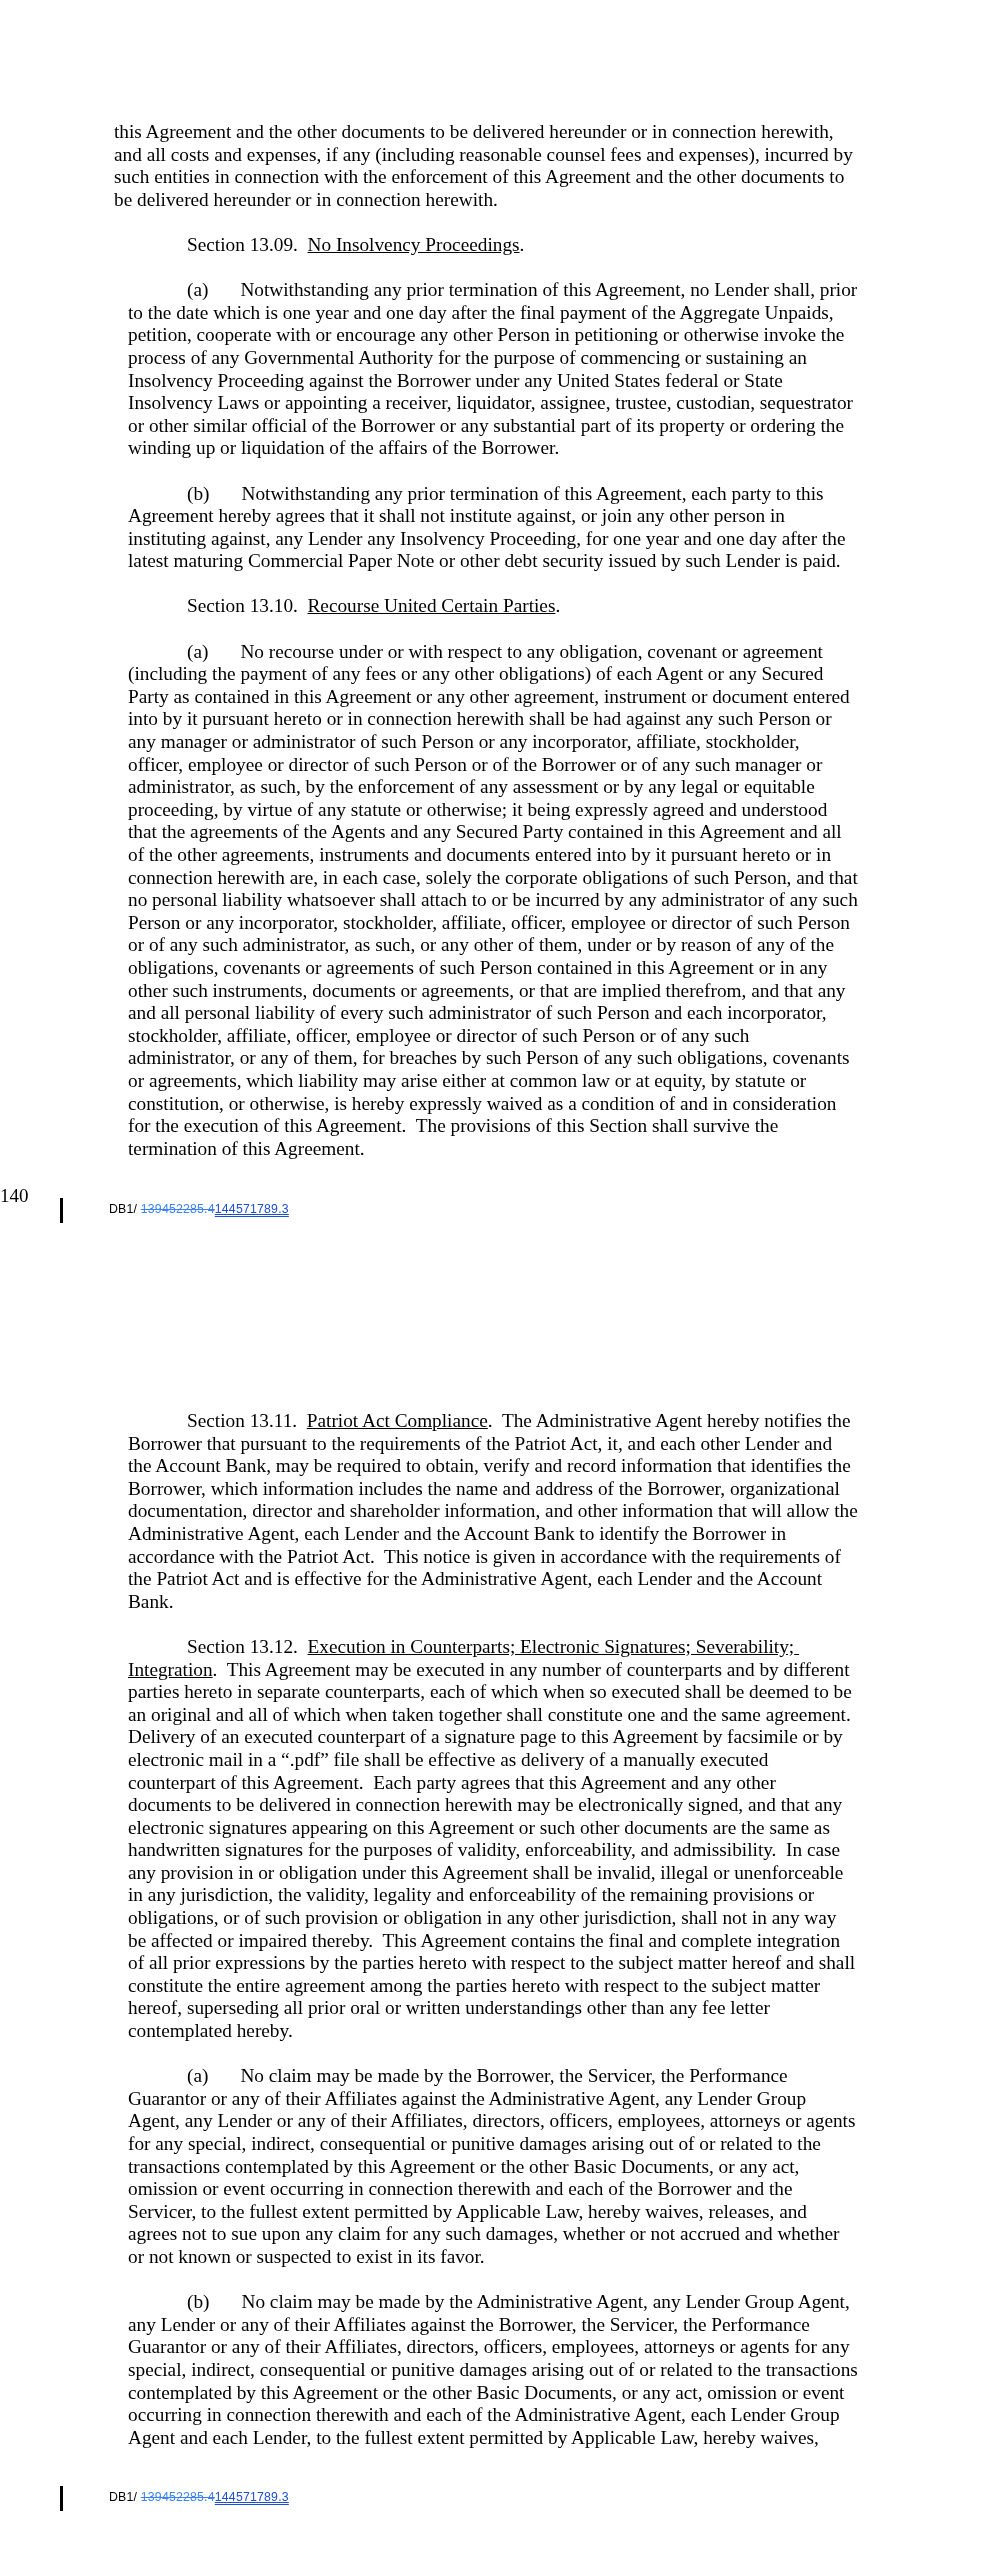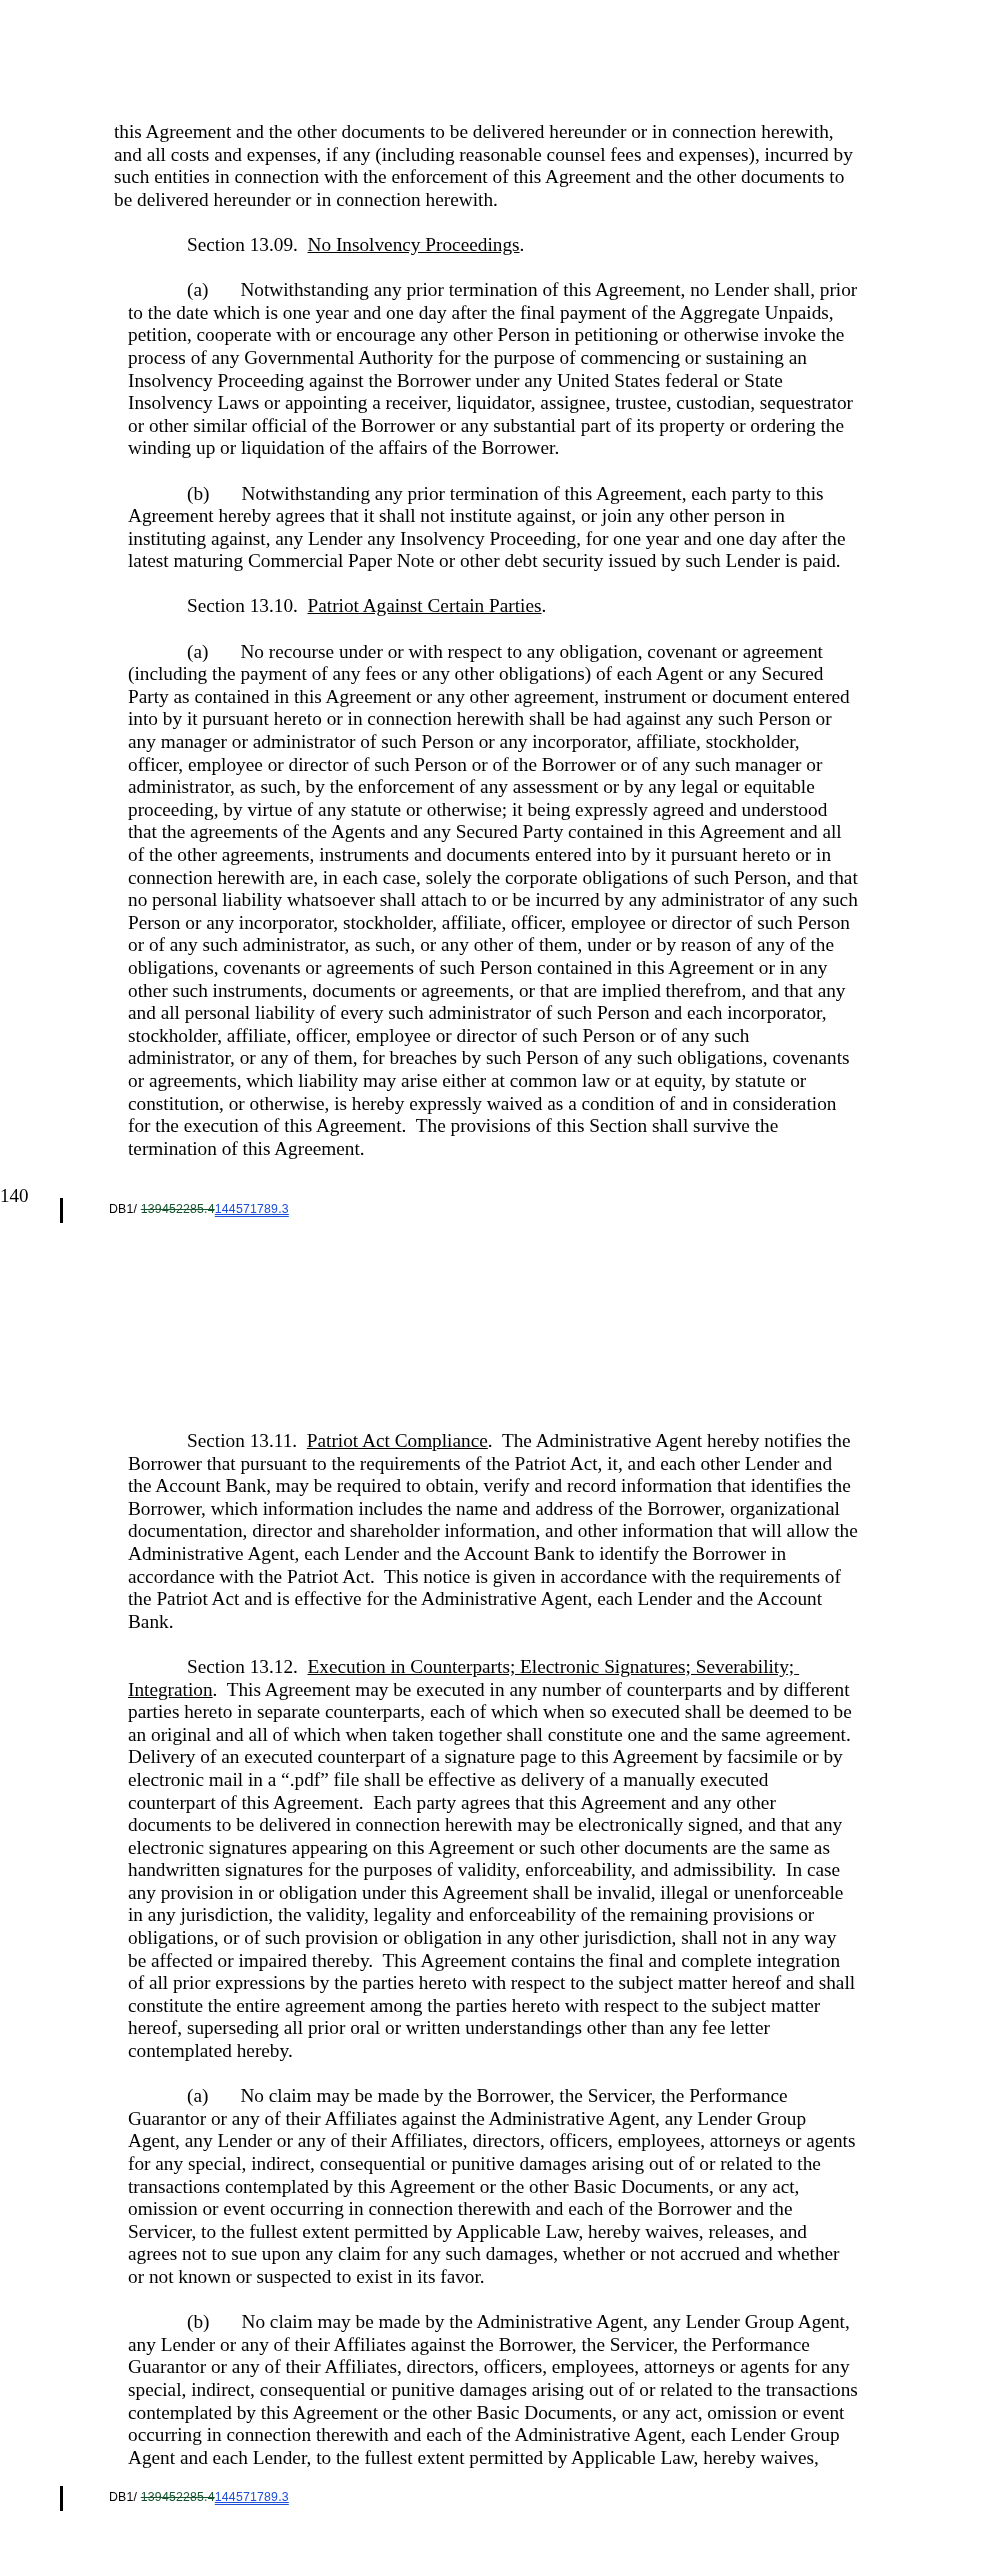--- a/index.html
+++ b/index.html
@@ -15,21 +15,21 @@
     height: 1288px;
     overflow: hidden;
     background: #ffffff;
   }
   .content {
     position: absolute;
     left: 114px;
     width: 745px;
   }
   .p1 .content { top: 121px; }
-  .p2 .content { top: 142px; }
+  .p2 .content { top: 122px; }
   .para {
     margin: 0 0 22.6px 0;
     font-size: 19.3px;
     line-height: 22.6px;
     white-space: pre-wrap;
     text-align: left;
   }
   .indent { text-indent: 59px; margin-left: 14px; }
   .tab { display: inline-block; width: 32px; }
   .u { text-decoration: underline; }
@@ -42,41 +42,41 @@
   }
   .docline {
     position: absolute;
     top: 1202px;
     left: 109px;
     font-family: "Liberation Sans", sans-serif;
     font-size: 12.3px;
     letter-spacing: 0.2px;
     white-space: pre;
   }
-  .del { color: #14532d; text-decoration: line-through; }
+  .del { color: #3b82f6; text-decoration: line-through; }
   .ins { color: #1d4ed8; text-decoration: underline; text-decoration-style: double; }
   .changebar {
     position: absolute;
     top: 1198px;
     left: 60px;
     width: 2.8px;
     height: 24.5px;
     background: #000000;
   }
 </style>
 </head>
 <body>
 
 <div class="page p1">
   <div class="content">
     <p class="para"><span>this Agreement and the other documents to be delivered hereunder or in connection herewith, and all costs and expenses, if any (including reasonable counsel fees and expenses), incurred by such entities in connection with the enforcement of this Agreement and the other documents to be delivered hereunder or in connection herewith.</span></p>
     <p class="para indent"><span>Section 13.09.</span>  <span class="u">No Insolvency Proceedings</span><span>.</span></p>
     <p class="para indent"><span>(a)</span><span class="tab"></span><span>Notwithstanding any prior termination of this Agreement, no Lender shall, prior to the date which is one year and one day after the final payment of the Aggregate Unpaids, petition, cooperate with or encourage any other Person in petitioning or otherwise invoke the process of any Governmental Authority for the purpose of commencing or sustaining an Insolvency Proceeding against the Borrower under any United States federal or State Insolvency Laws or appointing a receiver, liquidator, assignee, trustee, custodian, sequestrator or other similar official of the Borrower or any substantial part of its property or ordering the winding up or liquidation of the affairs of the Borrower.</span></p>
     <p class="para indent"><span>(b)</span><span class="tab"></span><span>Notwithstanding any prior termination of this Agreement, each party to this Agreement hereby agrees that it shall not institute against, or join any other person in instituting against, any Lender any Insolvency Proceeding, for one year and one day after the latest maturing Commercial Paper Note or other debt security issued by such Lender is paid.</span></p>
-    <p class="para indent"><span>Section 13.10.</span>  <span class="u">Patriot Against Certain Parties</span><span>.</span></p>
+    <p class="para indent"><span>Section 13.10.</span>  <span class="u">Recourse United Certain Parties</span><span>.</span></p>
     <p class="para indent"><span>(a)</span><span class="tab"></span><span>No recourse under or with respect to any obligation, covenant or agreement (including the payment of any fees or any other obligations) of each Agent or any Secured Party as contained in this Agreement or any other agreement, instrument or document entered into by it pursuant hereto or in connection herewith shall be had against any such Person or any manager or administrator of such Person or any incorporator, affiliate, stockholder, officer, employee or director of such Person or of the Borrower or of any such manager or administrator, as such, by the enforcement of any assessment or by any legal or equitable proceeding, by virtue of any statute or otherwise; it being expressly agreed and understood that the agreements of the Agents and any Secured Party contained in this Agreement and all of the other agreements, instruments and documents entered into by it pursuant hereto or in connection herewith are, in each case, solely the corporate obligations of such Person, and that no personal liability whatsoever shall attach to or be incurred by any administrator of any such Person or any incorporator, stockholder, affiliate, officer, employee or director of such Person or of any such administrator, as such, or any other of them, under or by reason of any of the obligations, covenants or agreements of such Person contained in this Agreement or in any other such instruments, documents or agreements, or that are implied therefrom, and that any and all personal liability of every such administrator of such Person and each incorporator, stockholder, affiliate, officer, employee or director of such Person or of any such administrator, or any of them, for breaches by such Person of any such obligations, covenants or agreements, which liability may arise either at common law or at equity, by statute or constitution, or otherwise, is hereby expressly waived as a condition of and in consideration for the execution of this Agreement.  The provisions of this Section shall survive the termination of this Agreement.</span></p>
   </div>
   <div class="pagenum">140</div>
   <div class="changebar"></div>
   <div class="docline"><span>DB1/</span> <span class="del">139452285.4</span><span class="ins">144571789.3</span></div>
 </div>
 
 <div class="page p2">
   <div class="content">
     <p class="para indent"><span>Section 13.11.</span>  <span class="u">Patriot Act Compliance</span><span>.  The Administrative Agent hereby notifies the Borrower that pursuant to the requirements of the Patriot Act, it, and each other Lender and the Account Bank, may be required to obtain, verify and record information that identifies the Borrower, which information includes the name and address of the Borrower, organizational documentation, director and shareholder information, and other information that will allow the Administrative Agent, each Lender and the Account Bank to identify the Borrower in accordance with the Patriot Act.  This notice is given in accordance with the requirements of the Patriot Act and is effective for the Administrative Agent, each Lender and the Account Bank.</span></p>

